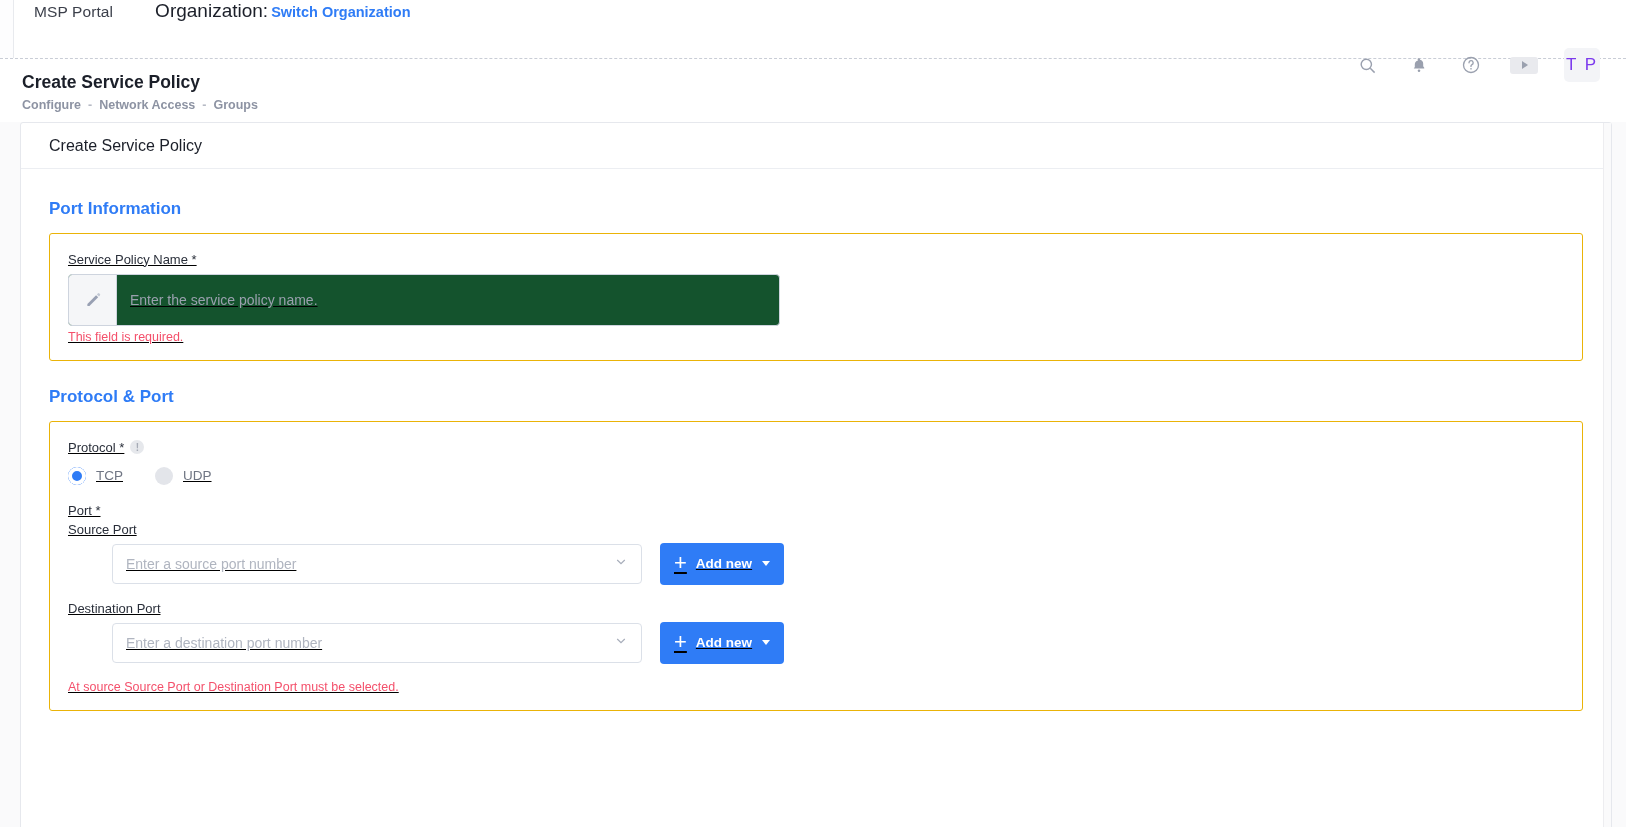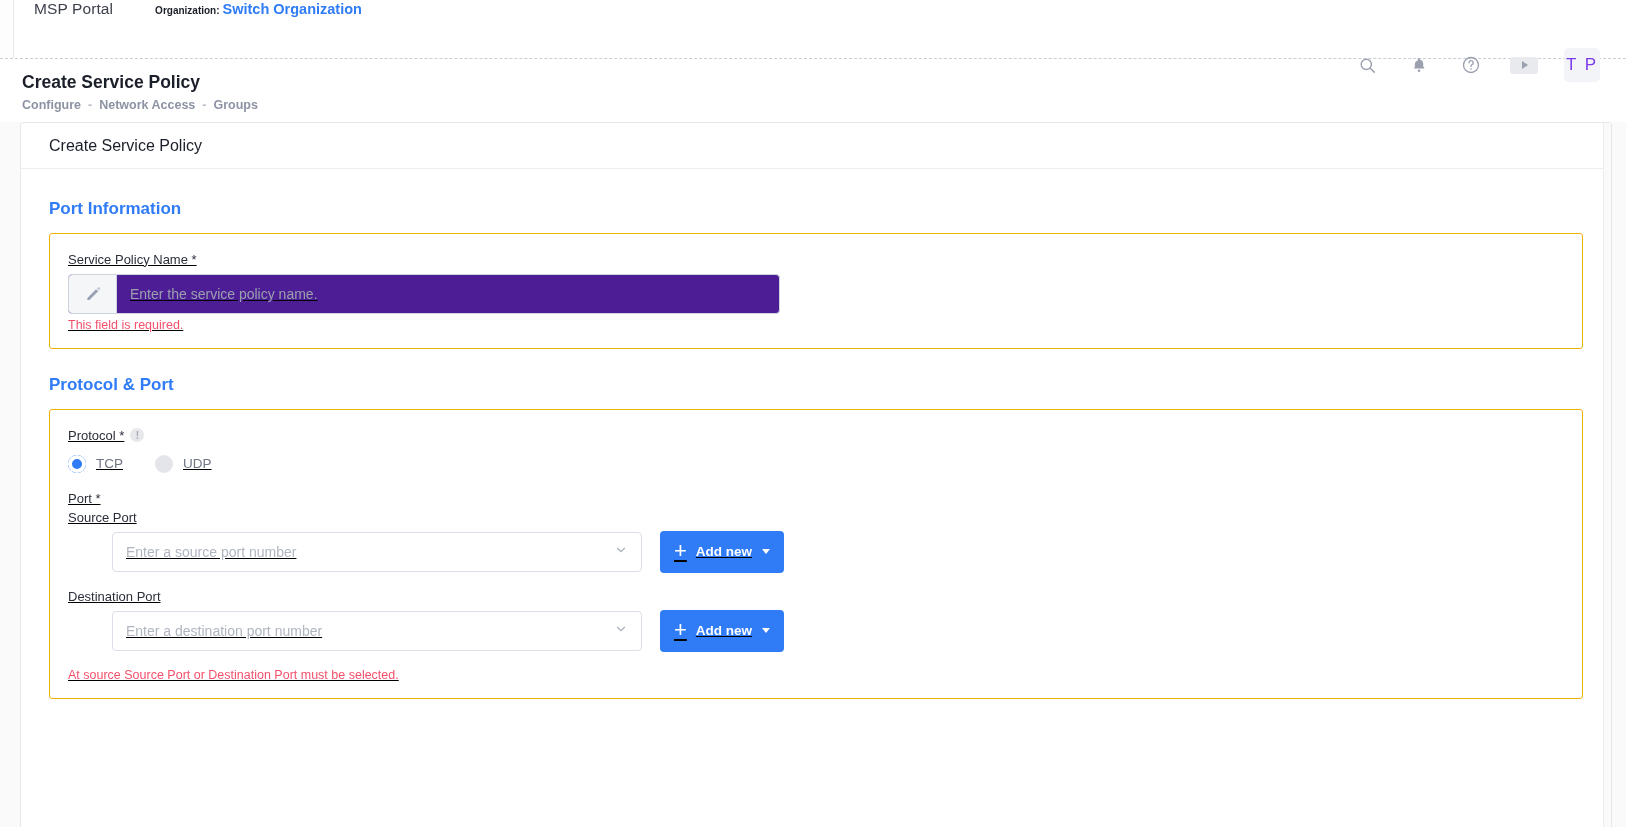--- a/index.html
+++ b/index.html
@@ -36,23 +36,23 @@
     border-right: 1px solid #e8eaee;
     background: #fdfdfe;
   }
   .brand {
     font-size: 15.5px;
     color: #3b3f4a;
     letter-spacing: .1px;
     margin-left: 16px;
   }
   .org-label {
-    font-size: 10px;
+    font-size: 19px;
     color: #1b1f29;
-    font-weight: bold;
+    font-weight: normal;
     margin-left: 42px;
   }
   .org-link {
     font-size: 14.5px;
     color: #2f7cf6;
     font-weight: bold;
     margin-left: 3px;
     cursor: pointer;
   }
   .topbar-right {
@@ -157,26 +157,26 @@
   .fieldset.gap { margin-bottom: 26px; }
 
   .field-label {
     font-size: 13px;
     color: #2a2f3a;
     margin-bottom: 7px;
   }
 
   .input-wrap {
     display: flex;
-    height: 40px;
+    height: 52px;
     width: 712px;
     border: 1px solid #ced4de;
     border-radius: 4px;
     overflow: hidden;
-    background: #4c1d95;
+    background: #14532d;
   }
   .input-addon {
     width: 48px;
     background: #f5f6f8;
     border-right: 1px solid #ced4de;
     display: flex; align-items: center; justify-content: center;
   }
   .input-ghost {
     flex: 1;
     display: flex;

